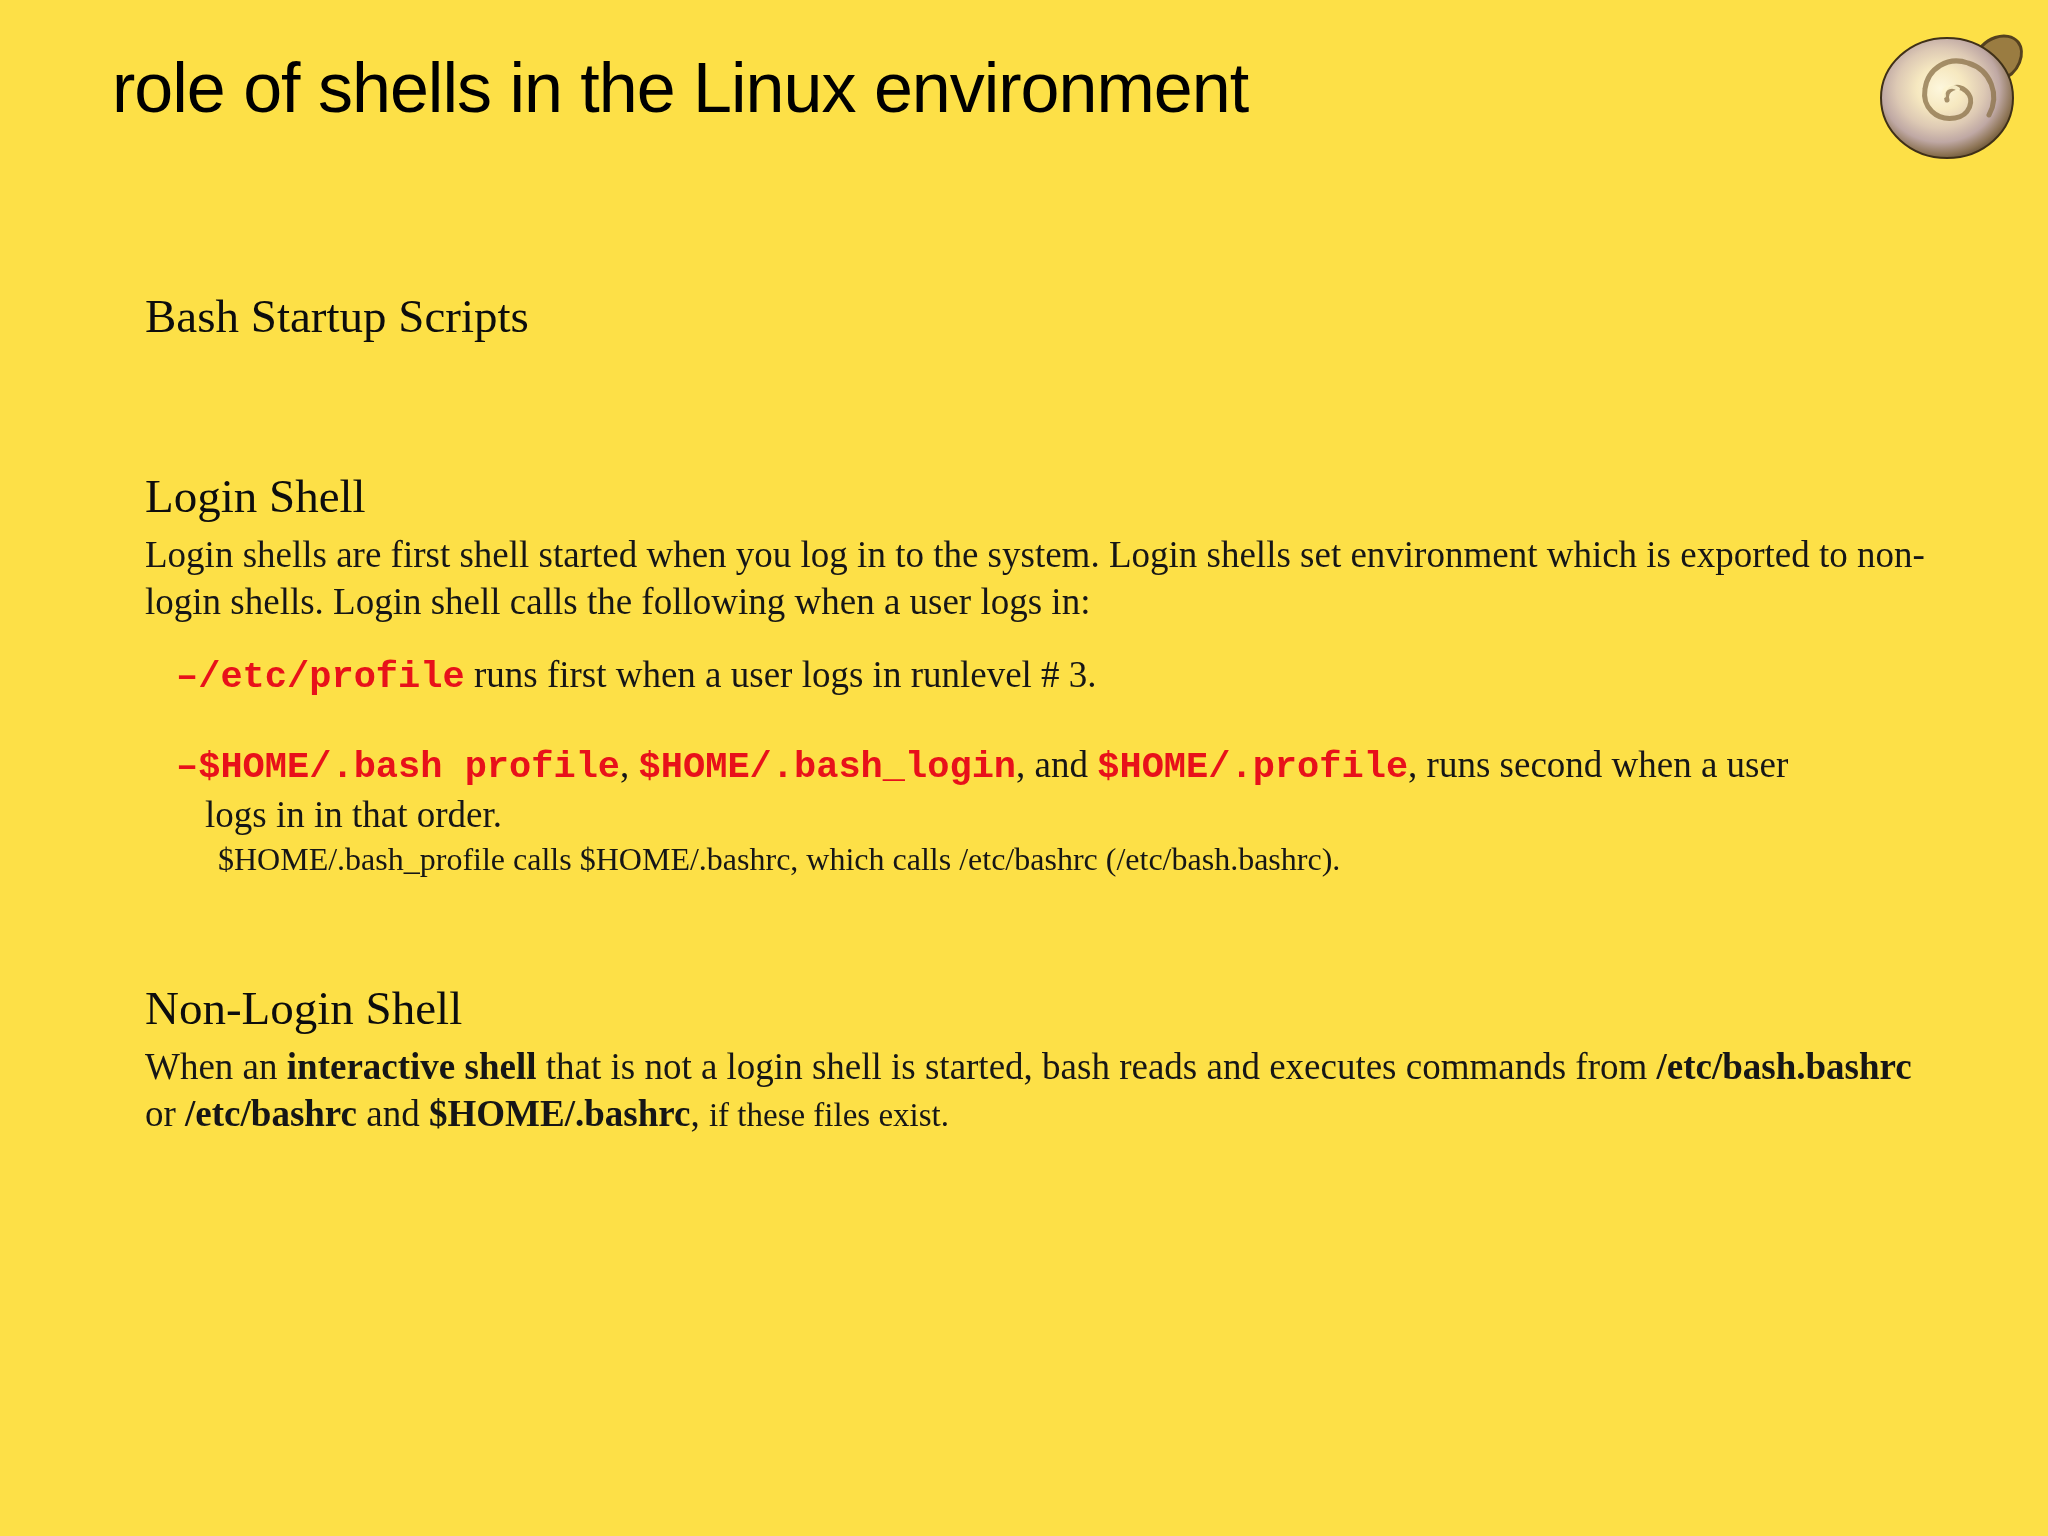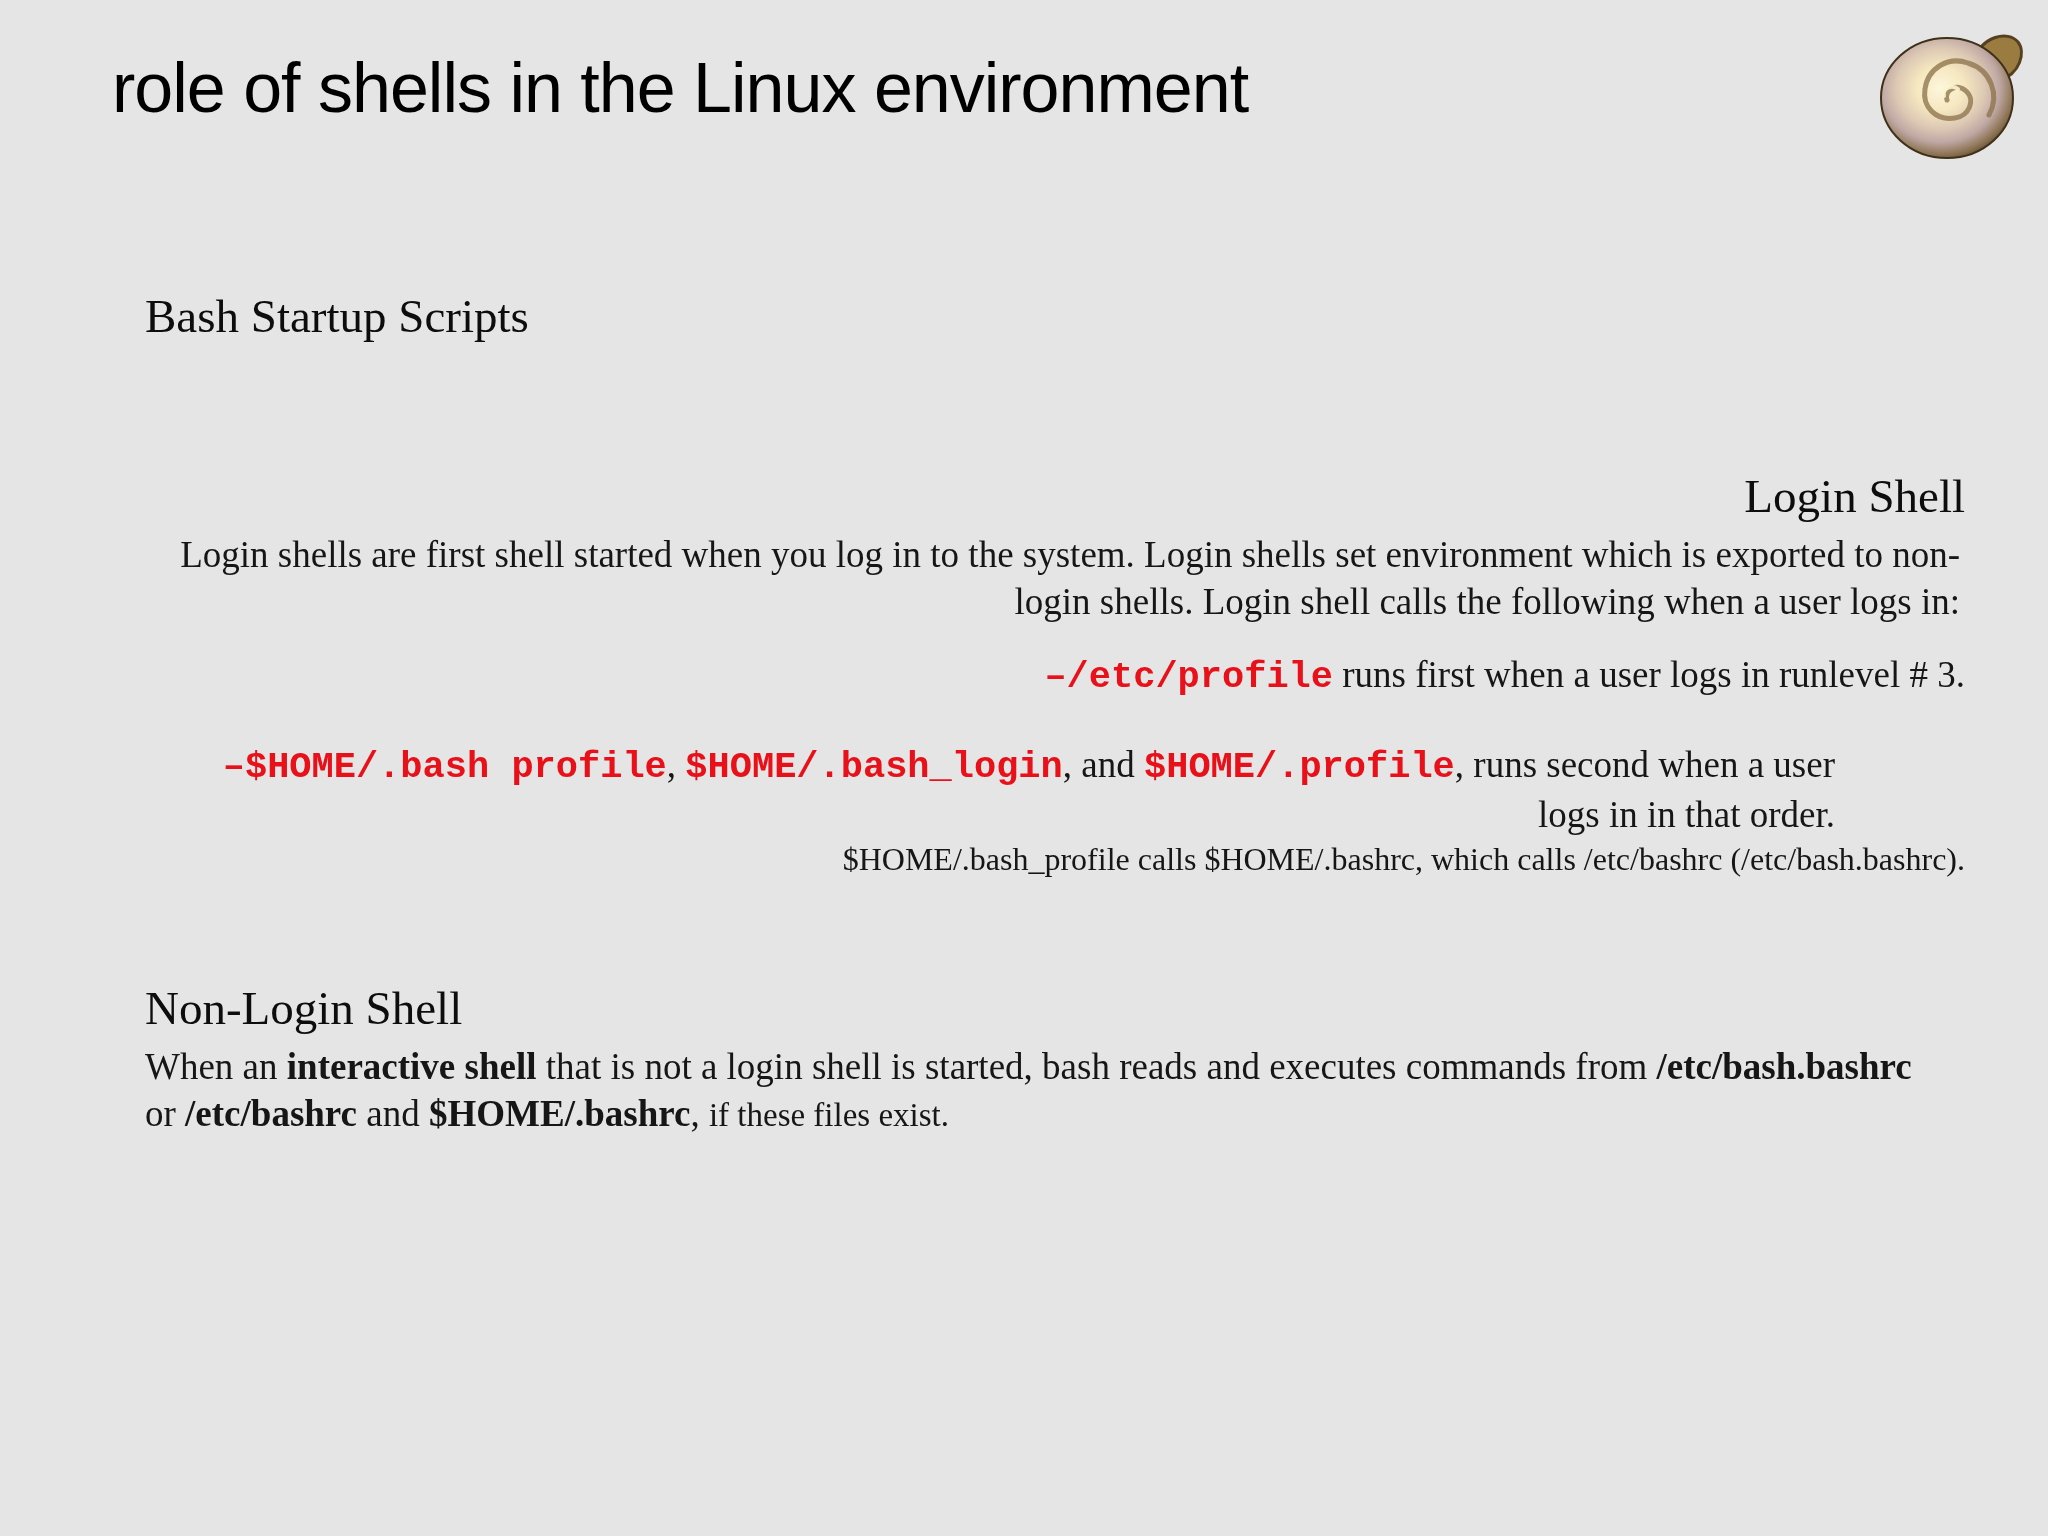--- a/index.html
+++ b/index.html
@@ -1,19 +1,19 @@
 <!DOCTYPE html>
 <html><head>
 <meta charset="utf-8">
 <style>
   html,body{margin:0;padding:0;background:#ffffff;}
   .slide{
     position:relative;
     width:2048px;height:1536px;
-    background:#e5e5e5;
+    background:#fde047;
     overflow:hidden;
     font-family:"Liberation Serif", serif;
     color:#161616;
   }
   .title{
     position:absolute;
     left:112px;top:48px;
     font-family:"Liberation Sans", sans-serif;
     font-size:70px;
     letter-spacing:-1px;
@@ -25,21 +25,21 @@
     left:1876px;top:20px;
     width:154px;height:144px;
   }
   .content{
     position:absolute;
     left:145px;top:0;
     width:1820px;
   }
   .section{position:absolute;left:0;width:100%;}
   .sec-startup{top:288px;}
-  .sec-login{top:468px;text-align:right;}
+  .sec-login{top:468px;}
   .sec-nonlogin{top:980px;}
   .sec-logout{top:1256px;}
   .heading{
     font-size:47px;
     font-weight:normal;
     line-height:56px;
     color:#0d0d0d;
   }
   .body{
     font-size:37px;

